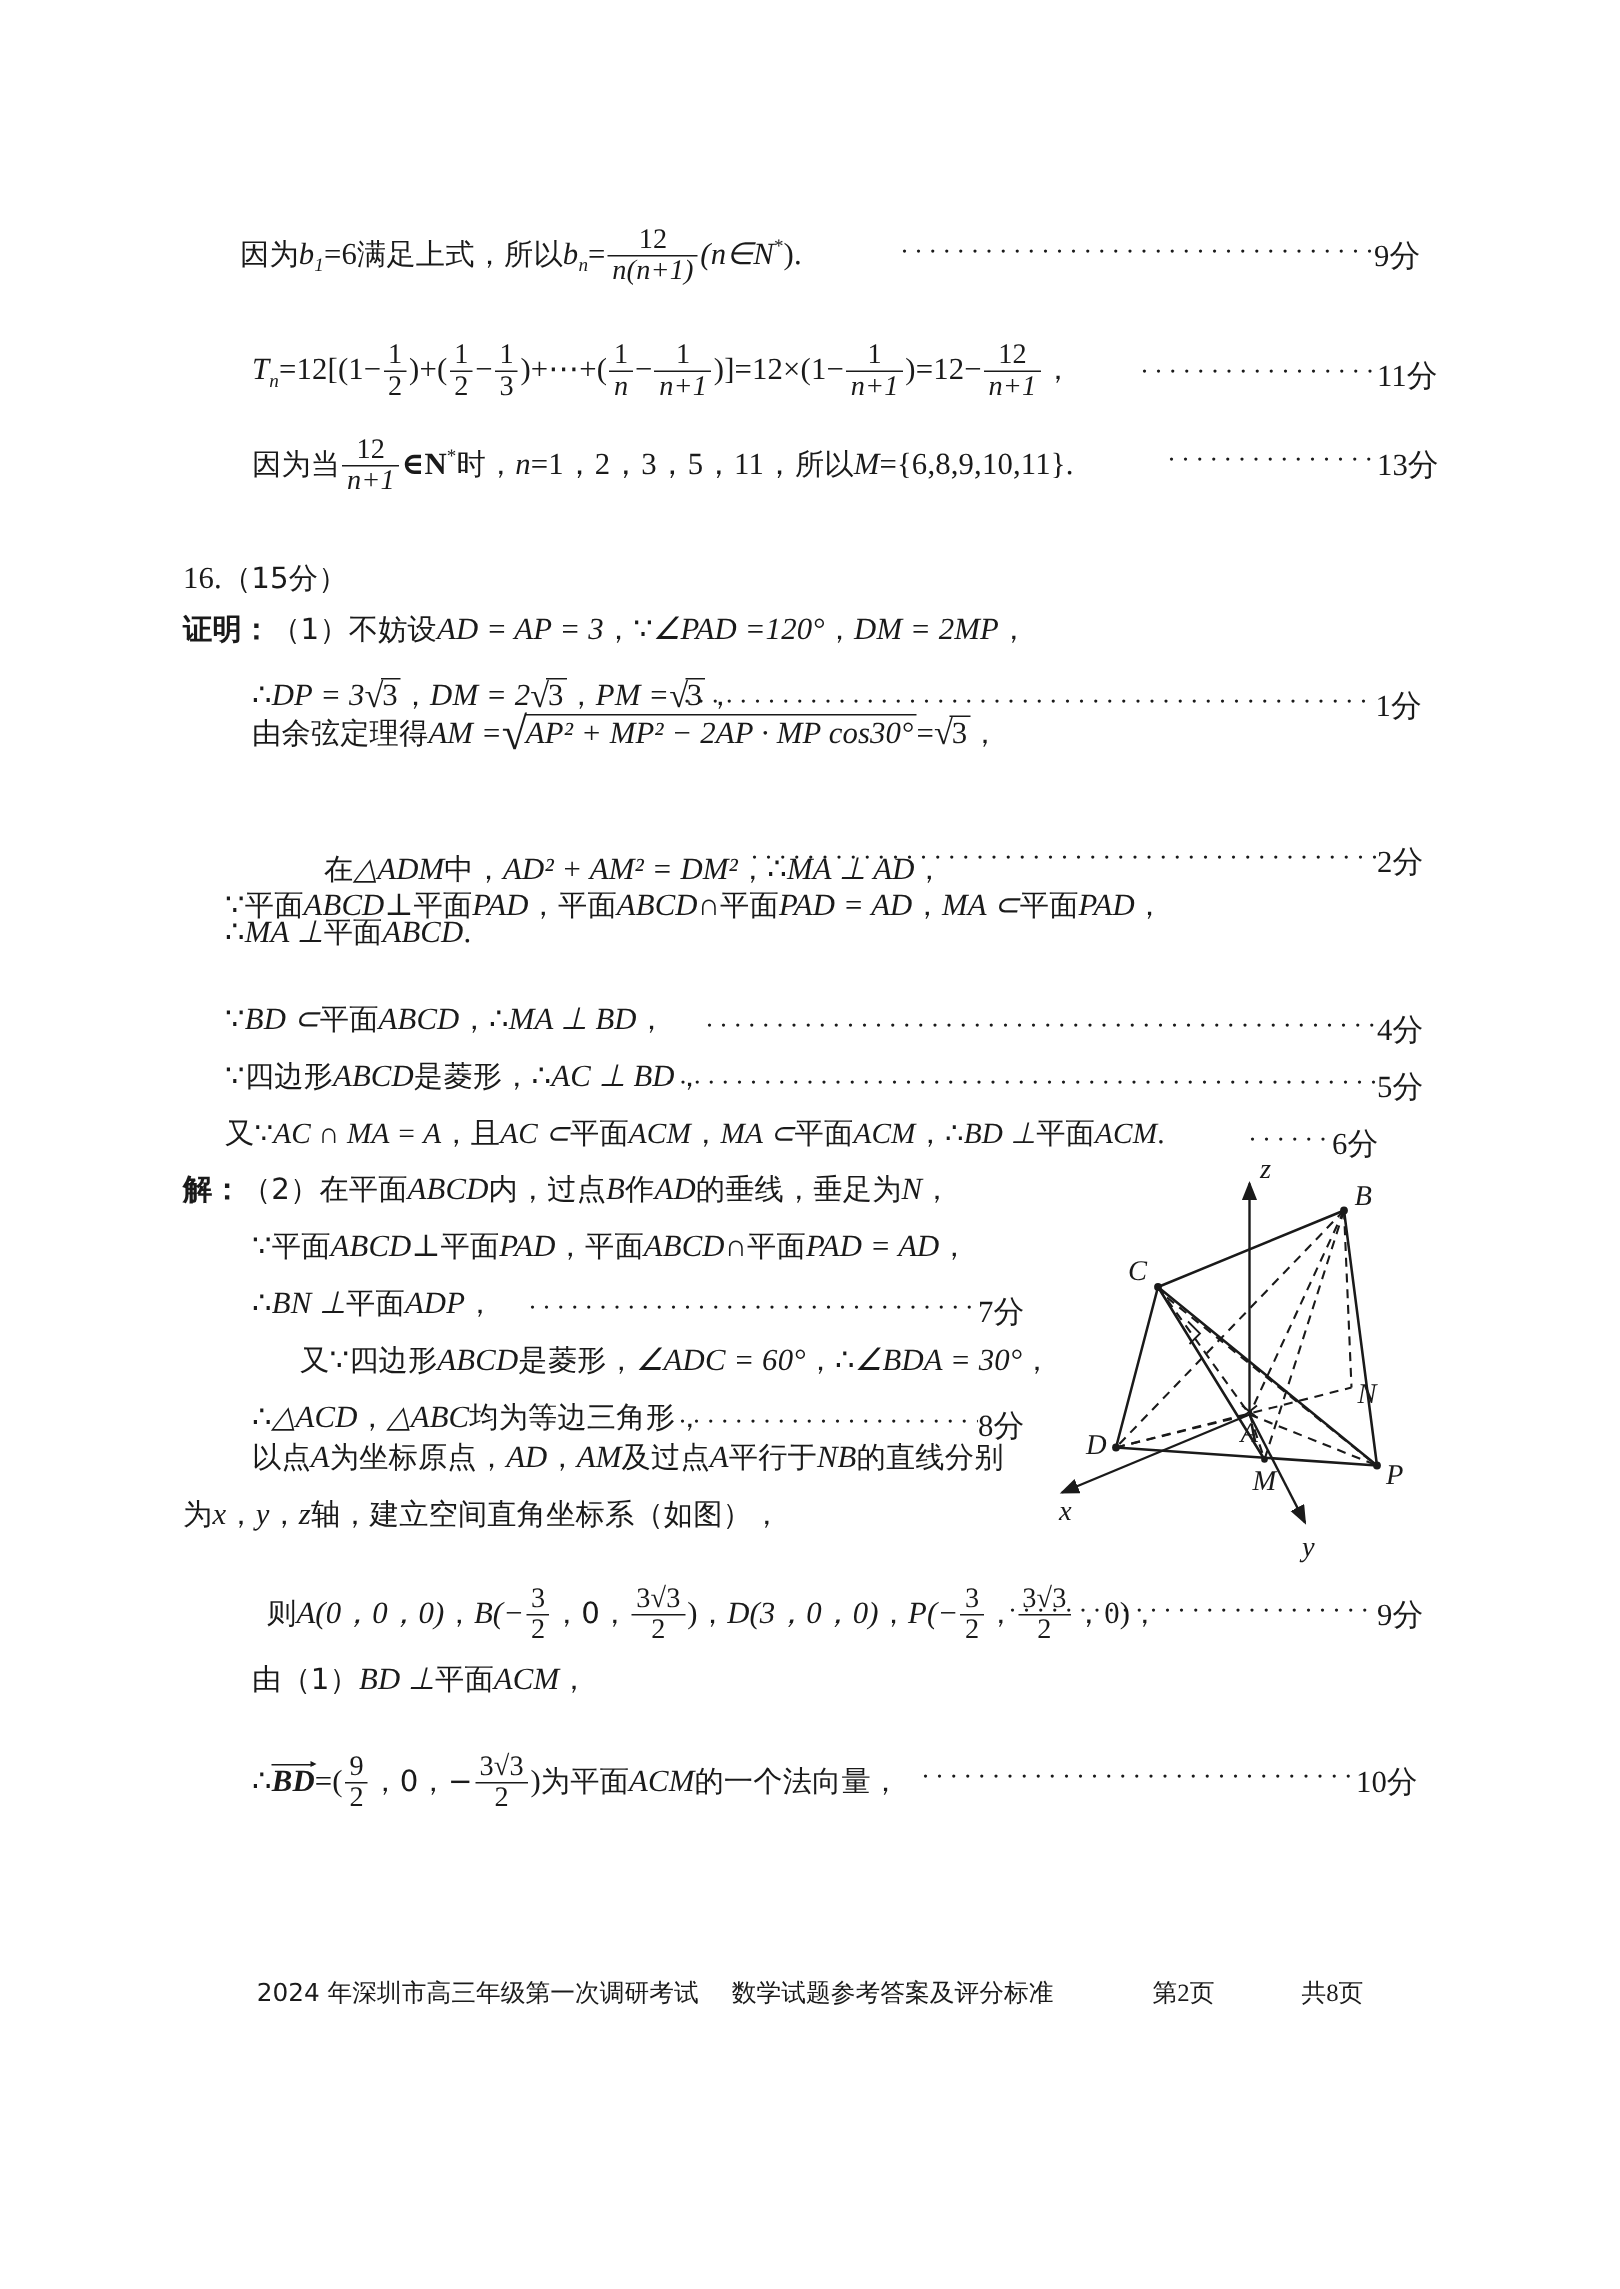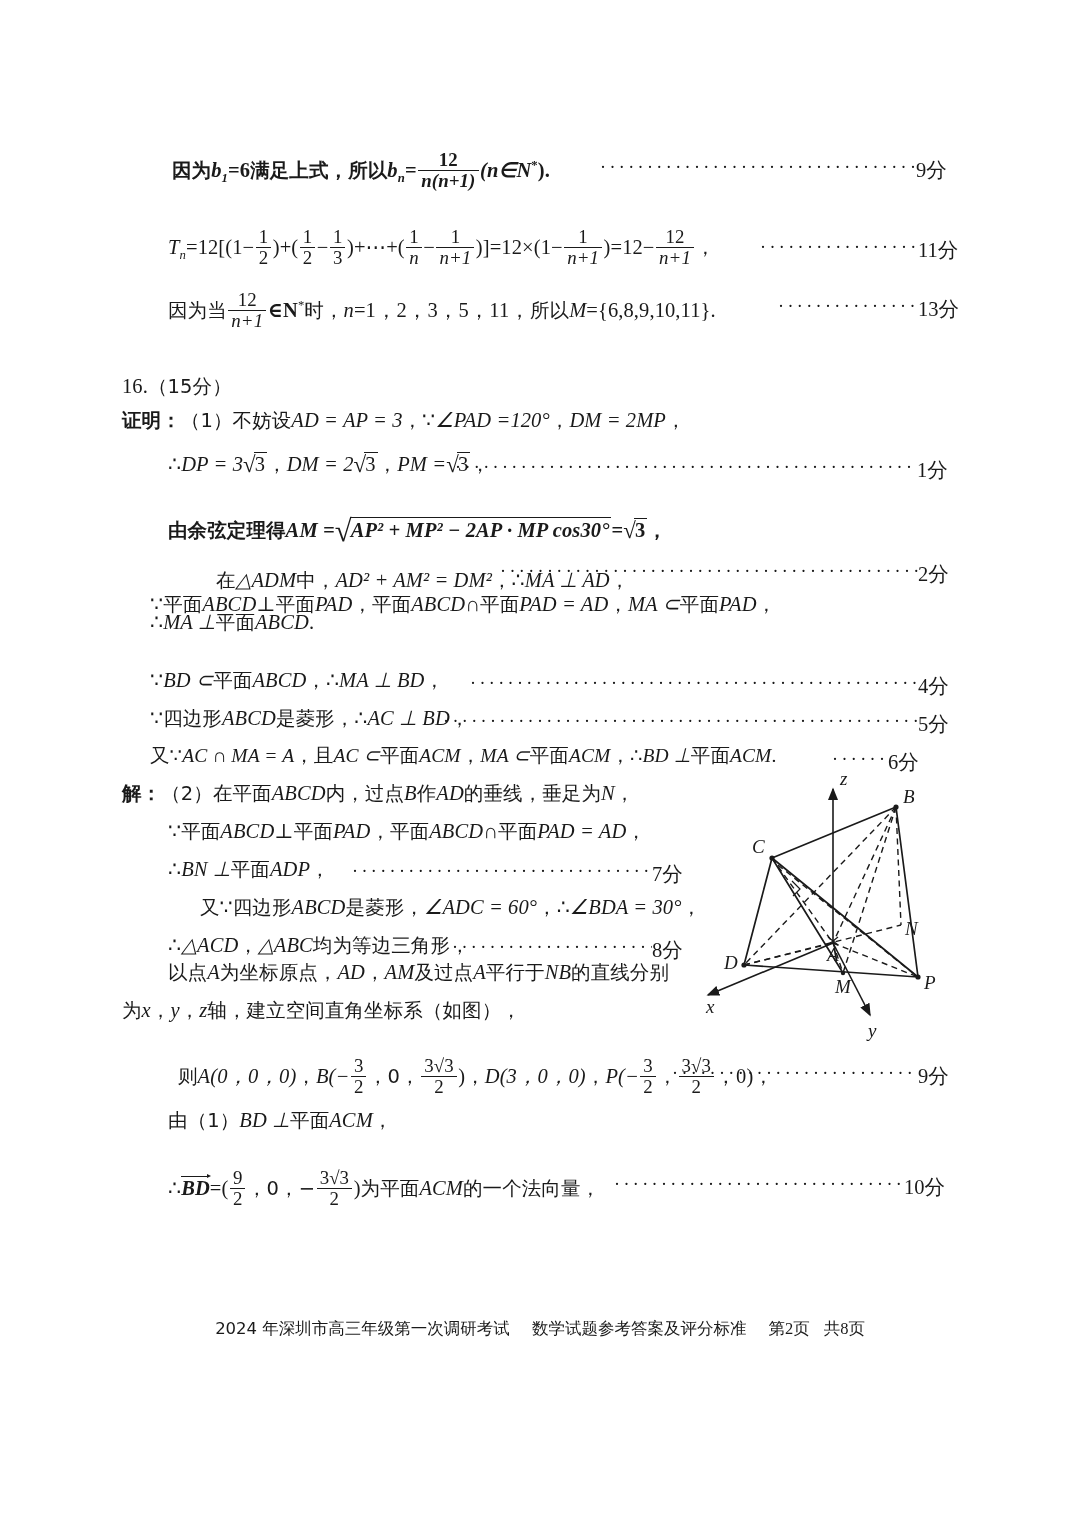--- a/index.html
+++ b/index.html
@@ -117,28 +117,28 @@
     left: 0;
     top: 1318px;
     width: 1080px;
     text-align: center;
     font-family: "DejaVu Sans", "Liberation Sans", sans-serif;
     font-size: 16.5px;
     color: #1a1a1a;
     white-space: nowrap;
   }
   #footer .gap { display: inline-block; width: 22px; }
-  #footer .num { font-family: "Liberation Serif", serif; }
+  #footer .num { font-family: "Liberation Serif", serif; margin-left: 44px; }
 </style>
 </head>
 <body>
 
 <div class="page">
 
-  <div class="ln" style="left:172px; top:150px;font-weight:bold;">
+  <div class="ln" style="left:160px; top:150px;">
     <span class="cn">因为</span><span class="it">b</span><span class="sub">1</span><span>=6</span><span class="cn">满足上式，所以</span><span class="it">b</span><span class="sub">n</span><span>=</span><span class="frac"><span class="num">12</span><span class="den it">n(n+1)</span></span><span class="it">(n∈N</span><span class="sup">*</span><span>)</span><span>.</span>
   </div>
   <div class="leader" style="left:600px; top:158px;">
     <span class="dots" style="width:316px;">·······································</span><span class="score">9</span><span class="score fen">分</span>
   </div>
 
   <div class="ln" style="left:168px; top:227px;">
     <span class="it">T</span><span class="sub">n</span><span>=12[(1−</span><span class="frac"><span class="num">1</span><span class="den">2</span></span><span>)+(</span><span class="frac"><span class="num">1</span><span class="den">2</span></span><span>−</span><span class="frac"><span class="num">1</span><span class="den">3</span></span><span>)+⋯+(</span><span class="frac"><span class="num">1</span><span class="den it">n</span></span><span>−</span><span class="frac"><span class="num">1</span><span class="den it">n+1</span></span><span>)]=12×(1−</span><span class="frac"><span class="num">1</span><span class="den it">n+1</span></span><span>)=12−</span><span class="frac"><span class="num">12</span><span class="den it">n+1</span></span><span class="cn">，</span>
   </div>
   <div class="leader" style="left:760px; top:238px;">
@@ -160,21 +160,21 @@
     <span class="cn bold">证明：</span><span class="cn">（1）</span><span class="cn">不妨设</span><span class="it">AD = AP = 3</span><span class="cn">，</span><span>∵</span><span class="it">∠PAD =120°</span><span class="cn">，</span><span class="it">DM = 2MP</span><span class="cn">，</span>
   </div>
 
   <div class="ln" style="left:168px; top:452px;">
     <span>∴</span><span class="it">DP = 3</span><span class="sqrt"><span class="rad">√</span><span class="rnd">3</span></span><span class="cn">，</span><span class="it">DM = 2</span><span class="sqrt"><span class="rad">√</span><span class="rnd">3</span></span><span class="cn">，</span><span class="it">PM =</span><span class="sqrt"><span class="rad">√</span><span class="rnd">3</span></span><span class="cn">，</span>
   </div>
   <div class="leader" style="left:455px; top:458px;">
     <span class="dots" style="width:462px;">······················································</span><span class="score">1</span><span class="score fen">分</span>
   </div>
 
-  <div class="ln" style="left:168px; top:516px;font-weight:bold;">
+  <div class="ln" style="left:168px; top:474px;">
     <span class="cn">由余弦定理得</span><span class="it">AM =</span><span class="sqrt"><span class="rad" style="font-size:1.5em; vertical-align:-0.12em;">√</span><span class="rnd" style="padding-top:2px;"><span class="it">AP² + MP² − 2AP · MP cos30°</span></span></span><span>=</span><span class="sqrt"><span class="rad">√</span><span class="rnd">3</span></span><span class="cn">，</span>
   </div>
 
   <div class="ln" style="left:168px; top:570px;margin-left:48px;">
     <span class="cn">在</span><span class="it">△ADM</span><span class="cn">中，</span><span class="it">AD² + AM² = DM²</span><span class="cn">，</span><span>∴</span><span class="it">MA ⊥ AD</span><span class="cn">，</span>
   </div>
   <div class="leader" style="left:500px; top:562px;">
     <span class="dots" style="width:418px;">··············································</span><span class="score">2</span><span class="score fen">分</span>
   </div>
 

